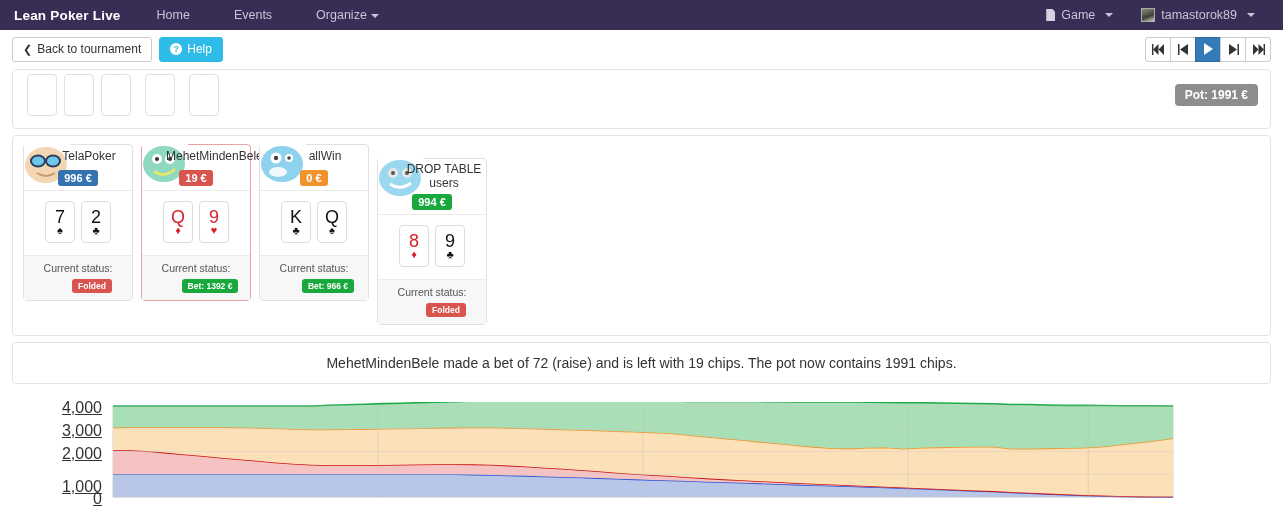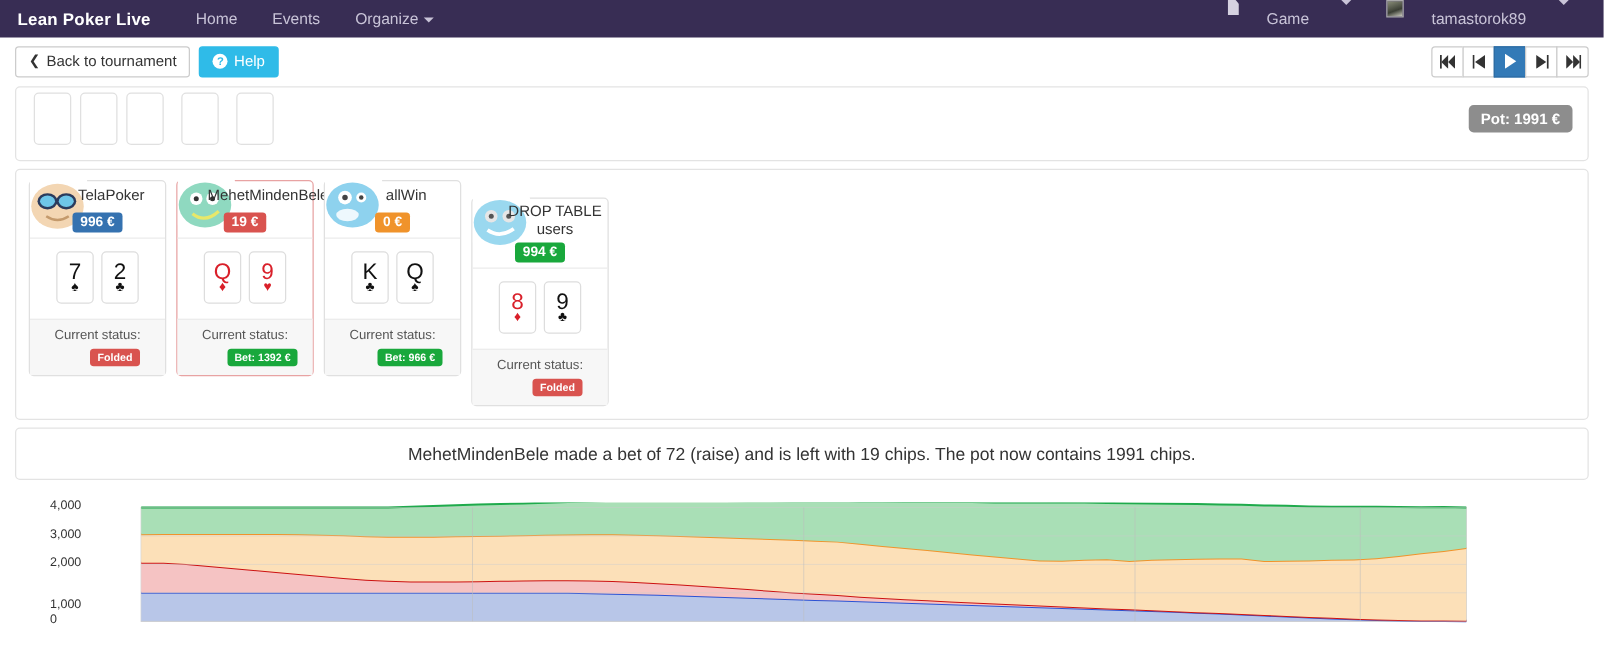--- a/index.html
+++ b/index.html
@@ -12,26 +12,26 @@
     color:#333;
     overflow:hidden;
   }
 
   
   .navbar{
     height:30px; background:#382d54; display:flex; align-items:center;
     padding:0 14px; color:#d5d1e0; position:relative;
   }
   .brand{ color:#fff; font-size:13.5px; font-weight:bold; letter-spacing:.2px; margin-right:22px;}
-  .nav-links{ display:flex; align-items:center; gap:0px; }
+  .nav-links{ display:flex; align-items:center; gap:16px; }
   .nav-link{ color:#c9c4d8; padding:0 14px; font-size:12.5px; line-height:30px; text-decoration:none; cursor:pointer;}
   .caret{ display:inline-block; width:0;height:0;margin-left:4px;
     border-left:4px solid transparent;border-right:4px solid transparent;border-top:4px solid #c9c4d8;vertical-align:middle;}
   .nav-right{ margin-left:auto; display:flex; align-items:center; }
-  .nav-right .nav-link{ display:flex; gap:22px; }
+  .nav-right .nav-link{ display:flex; align-items:center; gap:6px; }
   .doc-icon{ width:9px;height:12px;background:#d5d1e0; position:relative; display:inline-block;
     clip-path:polygon(0 0, 70% 0, 100% 26%, 100% 100%, 0 100%);}
   .avatar-mini{ width:14px;height:14px; background:linear-gradient(160deg,#8b8f7a,#3b3f35 60%,#cfcfc2);
     border:1px solid #aaa; display:inline-block;}
 
   
   .toolbar{ height:33px; display:flex; align-items:center; padding:5px 12px 0 12px; position:relative;}
   .btn{
     font-size:12px; padding:4px 10px; border:1px solid #ccc; background:#fff; border-radius:3px;
     color:#333; cursor:pointer; line-height:15px; display:inline-flex; align-items:center; gap:5px;
@@ -101,21 +101,21 @@
   .p-status-label{ font-size:10.5px; color:#555; display:block; margin-bottom:3px;}
   .status-badge{ display:inline-block; font-size:8.5px; font-weight:bold; color:#fff; padding:2px 6px; border-radius:3px;margin-left:28px;}
   .p4{ margin-top:14px; }
 
   
   .message{ height:42px; display:flex; align-items:center; justify-content:center; font-size:14px; color:#333;}
 
   
   .chart-wrap{ position:relative; margin-top:18px; height:110px; }
   .chart-inner{ position:absolute; left:0; top:0; width:1283px; height:110px;}
-  .y-label{ position:absolute; font-size:10px; color:#333; text-align:left; width:62px; }
+  .y-label{ position:absolute; font-size:16px; color:#333; text-align:right; width:62px;text-decoration:underline; }
 </style>
 </head>
 <body>
 
 <div class="navbar">
   <div class="brand">Lean Poker Live</div>
   <div class="nav-links">
     <a class="nav-link"><span>Home</span></a>
     <a class="nav-link"><span>Events</span></a>
     <a class="nav-link"><span>Organize</span><i class="caret"></i></a>

